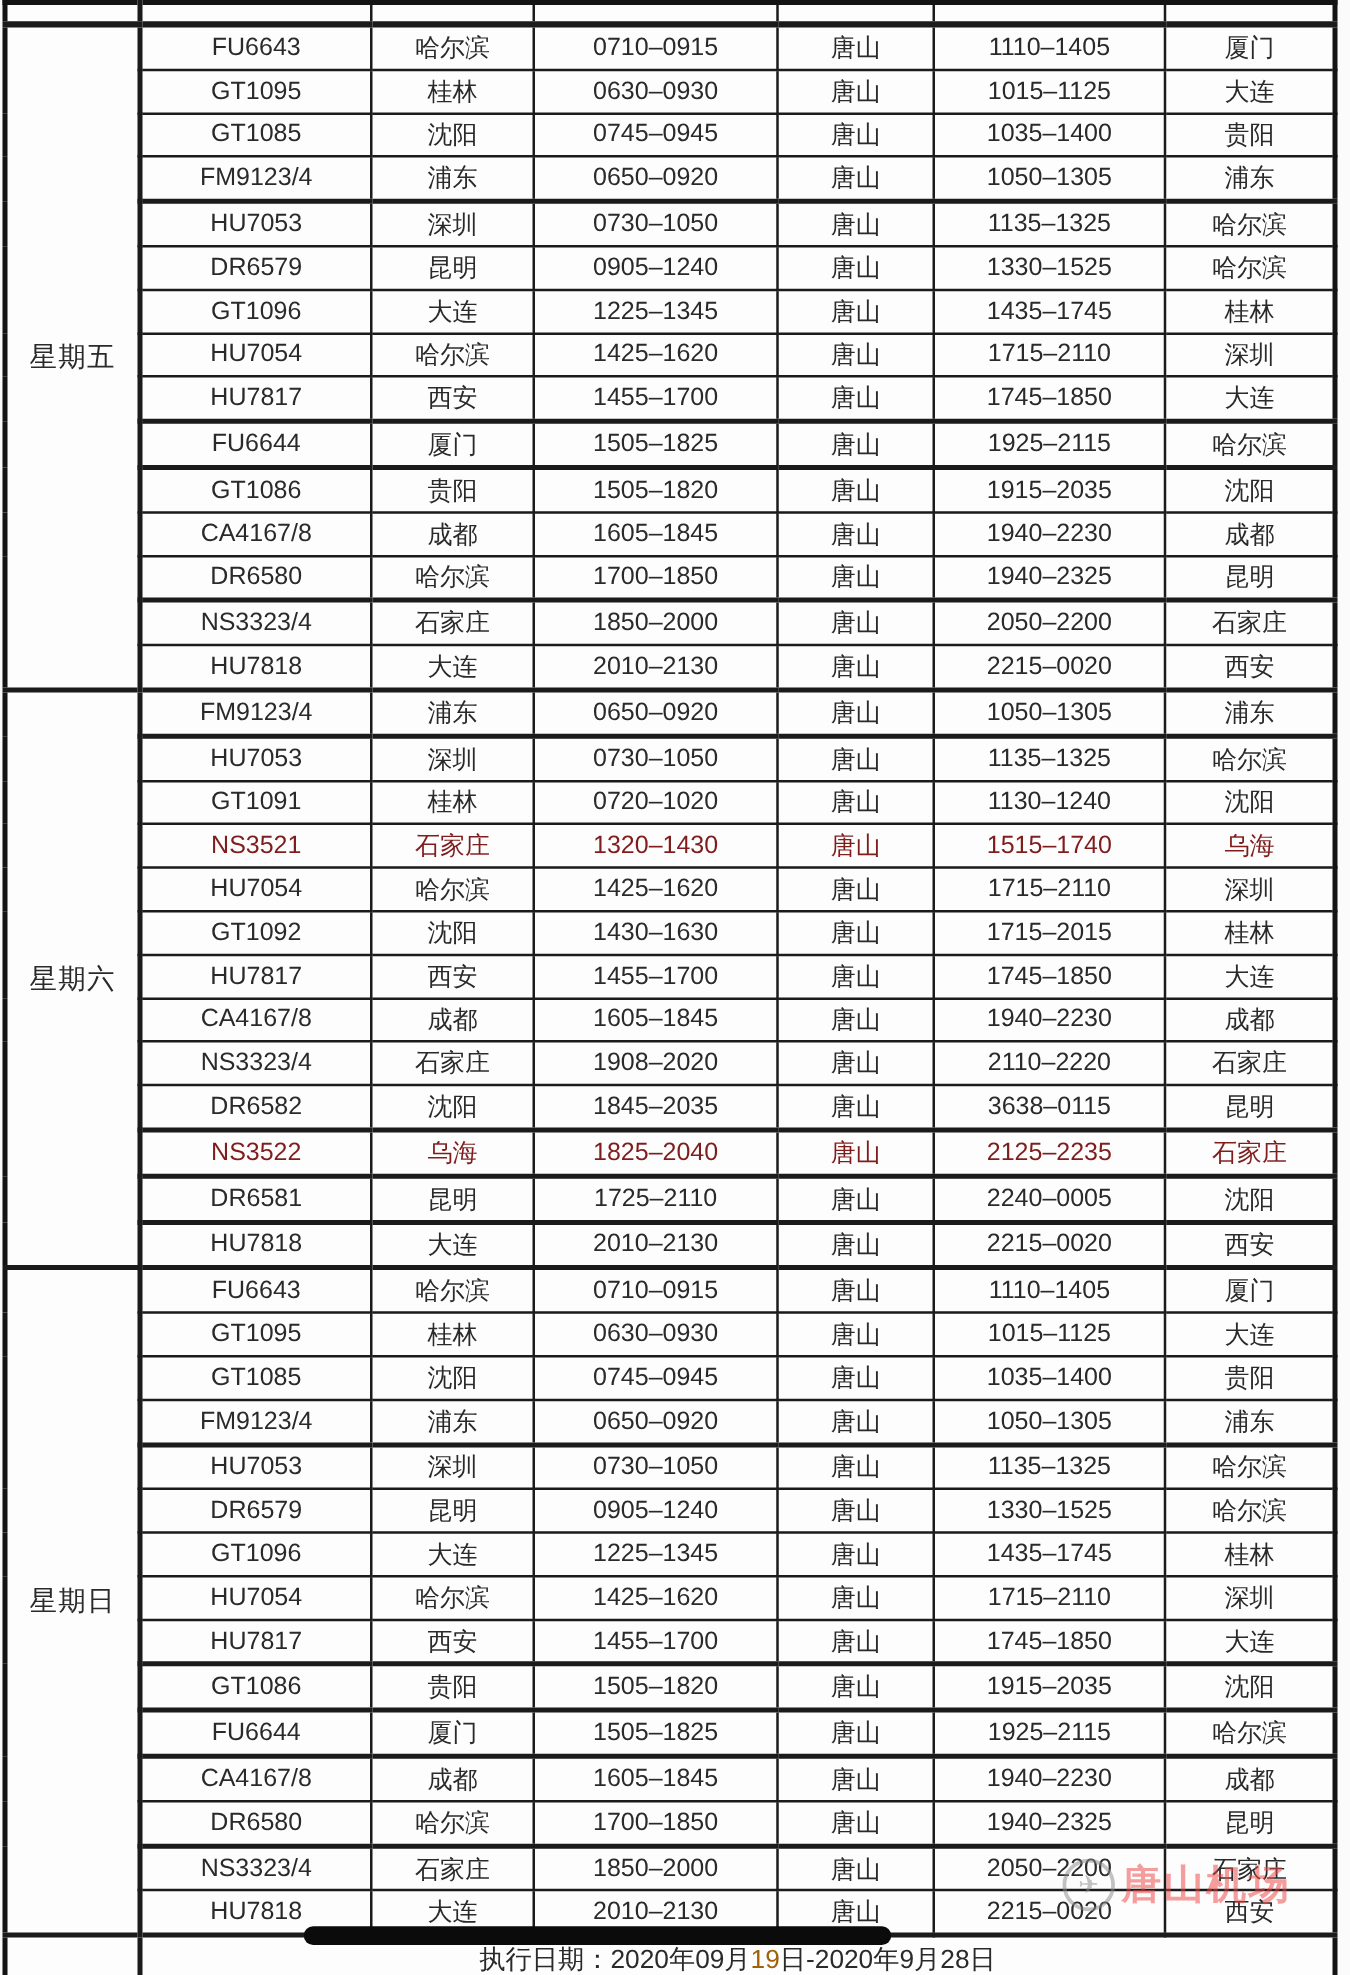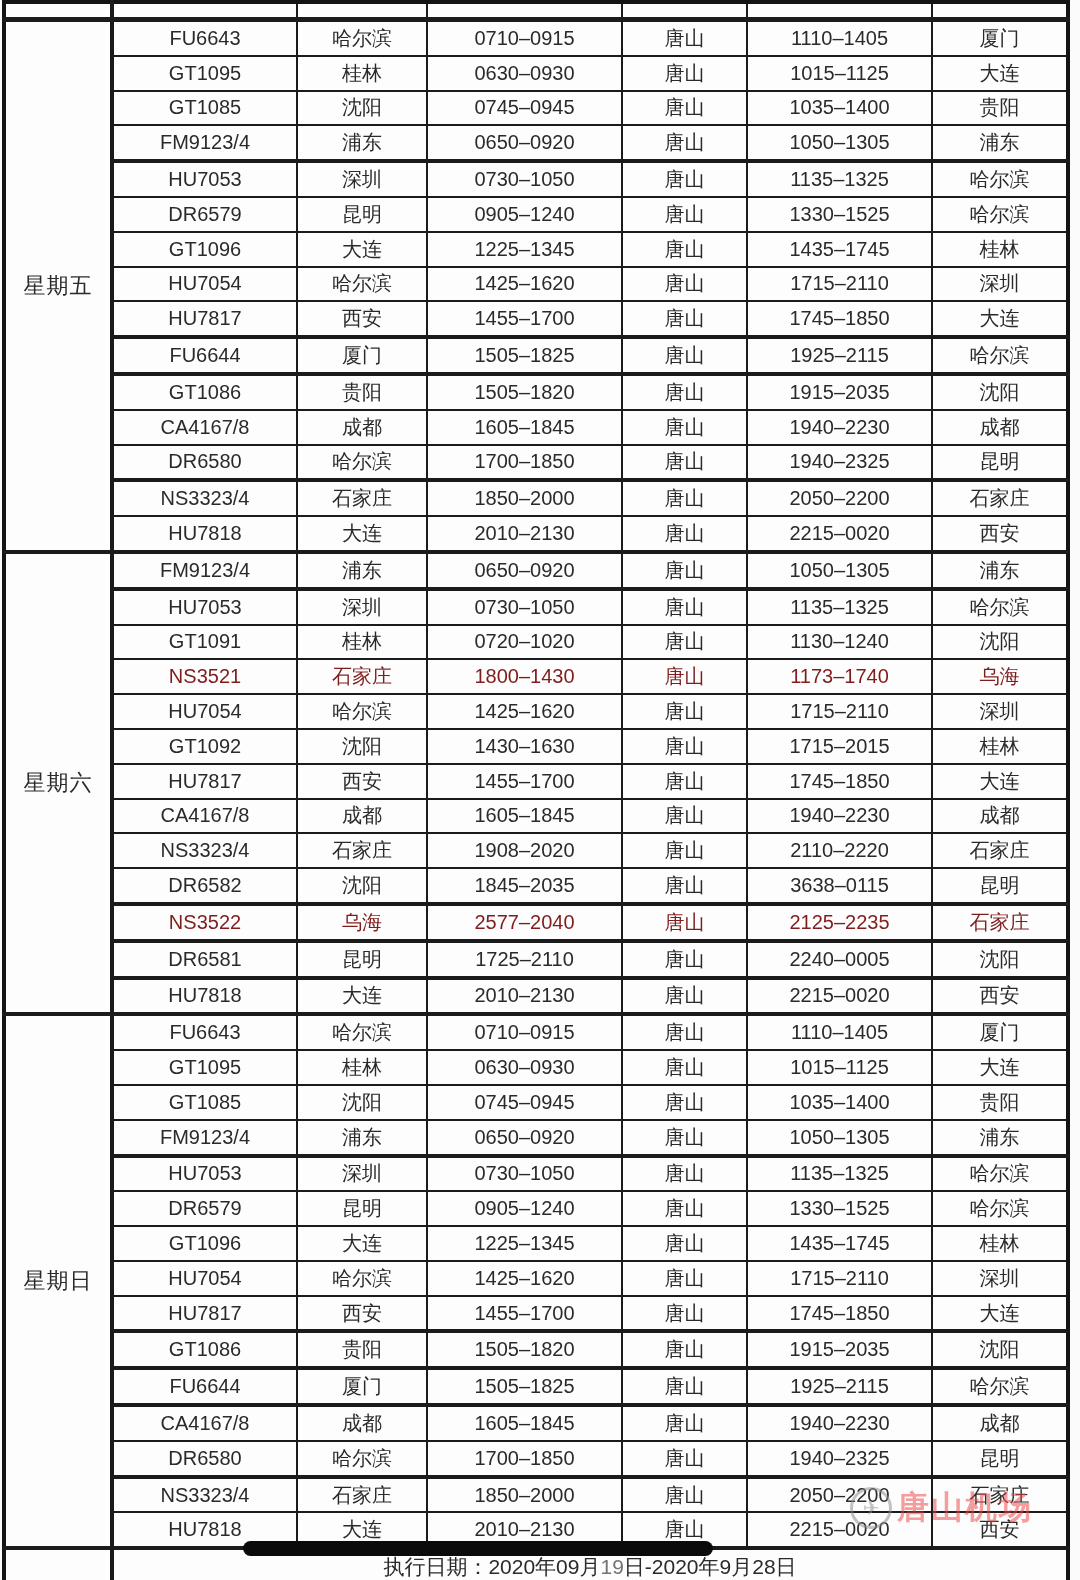--- a/index.html
+++ b/index.html
@@ -20,21 +20,21 @@
     font-size:20px;color:#2a2a2a;padding:0;
     white-space:nowrap;overflow:hidden;
   }
   tr.partial td{height:13px;border-top:none;border-bottom-width:5px;}
   tr.dr td{height:32.8px;}
   tr.sec-start td{border-top-width:4px;}
   tr.hb td{border-bottom-width:4px;}
   tr.red td{color:#7f1d1d;}
   .day-col{border-right-width:4px;font-size:22px;letter-spacing:1px;}
   tr.exec td{height:34px;border-top-width:4px;border-bottom-width:4px;font-size:21px;}
-  .red-inline{color:#737373;}
+  .red-inline{color:#a16207;}
   .redact-bar{
     position:absolute;left:243px;top:1541px;width:470px;height:15px;
     background:#0b0b0b;border-radius:8px;z-index:5;
   }
   .watermark{
     position:absolute;left:850px;top:1486px;z-index:4;
     display:flex;align-items:center;gap:5px;opacity:.52;
   }
   .wm-logo{
     width:36px;height:36px;border:3px solid #8d8d8d;border-radius:50%;
@@ -212,23 +212,23 @@
           <td>GT1091</td>
           <td>桂林</td>
           <td>0720–1020</td>
           <td>唐山</td>
           <td>1130–1240</td>
           <td>沈阳</td>
         </tr>
         <tr class="dr red">
           <td>NS3521</td>
           <td>石家庄</td>
-          <td>1800–1430</td>
-          <td>唐山</td>
-          <td>1173–1740</td>
+          <td>1320–1430</td>
+          <td>唐山</td>
+          <td>1515–1740</td>
           <td>乌海</td>
         </tr>
         <tr class="dr">
           <td>HU7054</td>
           <td>哈尔滨</td>
           <td>1425–1620</td>
           <td>唐山</td>
           <td>1715–2110</td>
           <td>深圳</td>
         </tr>
@@ -268,21 +268,21 @@
           <td>DR6582</td>
           <td>沈阳</td>
           <td>1845–2035</td>
           <td>唐山</td>
           <td>3638–0115</td>
           <td>昆明</td>
         </tr>
         <tr class="dr red hb">
           <td>NS3522</td>
           <td>乌海</td>
-          <td>2577–2040</td>
+          <td>1825–2040</td>
           <td>唐山</td>
           <td>2125–2235</td>
           <td>石家庄</td>
         </tr>
         <tr class="dr hb">
           <td>DR6581</td>
           <td>昆明</td>
           <td>1725–2110</td>
           <td>唐山</td>
           <td>2240–0005</td>

